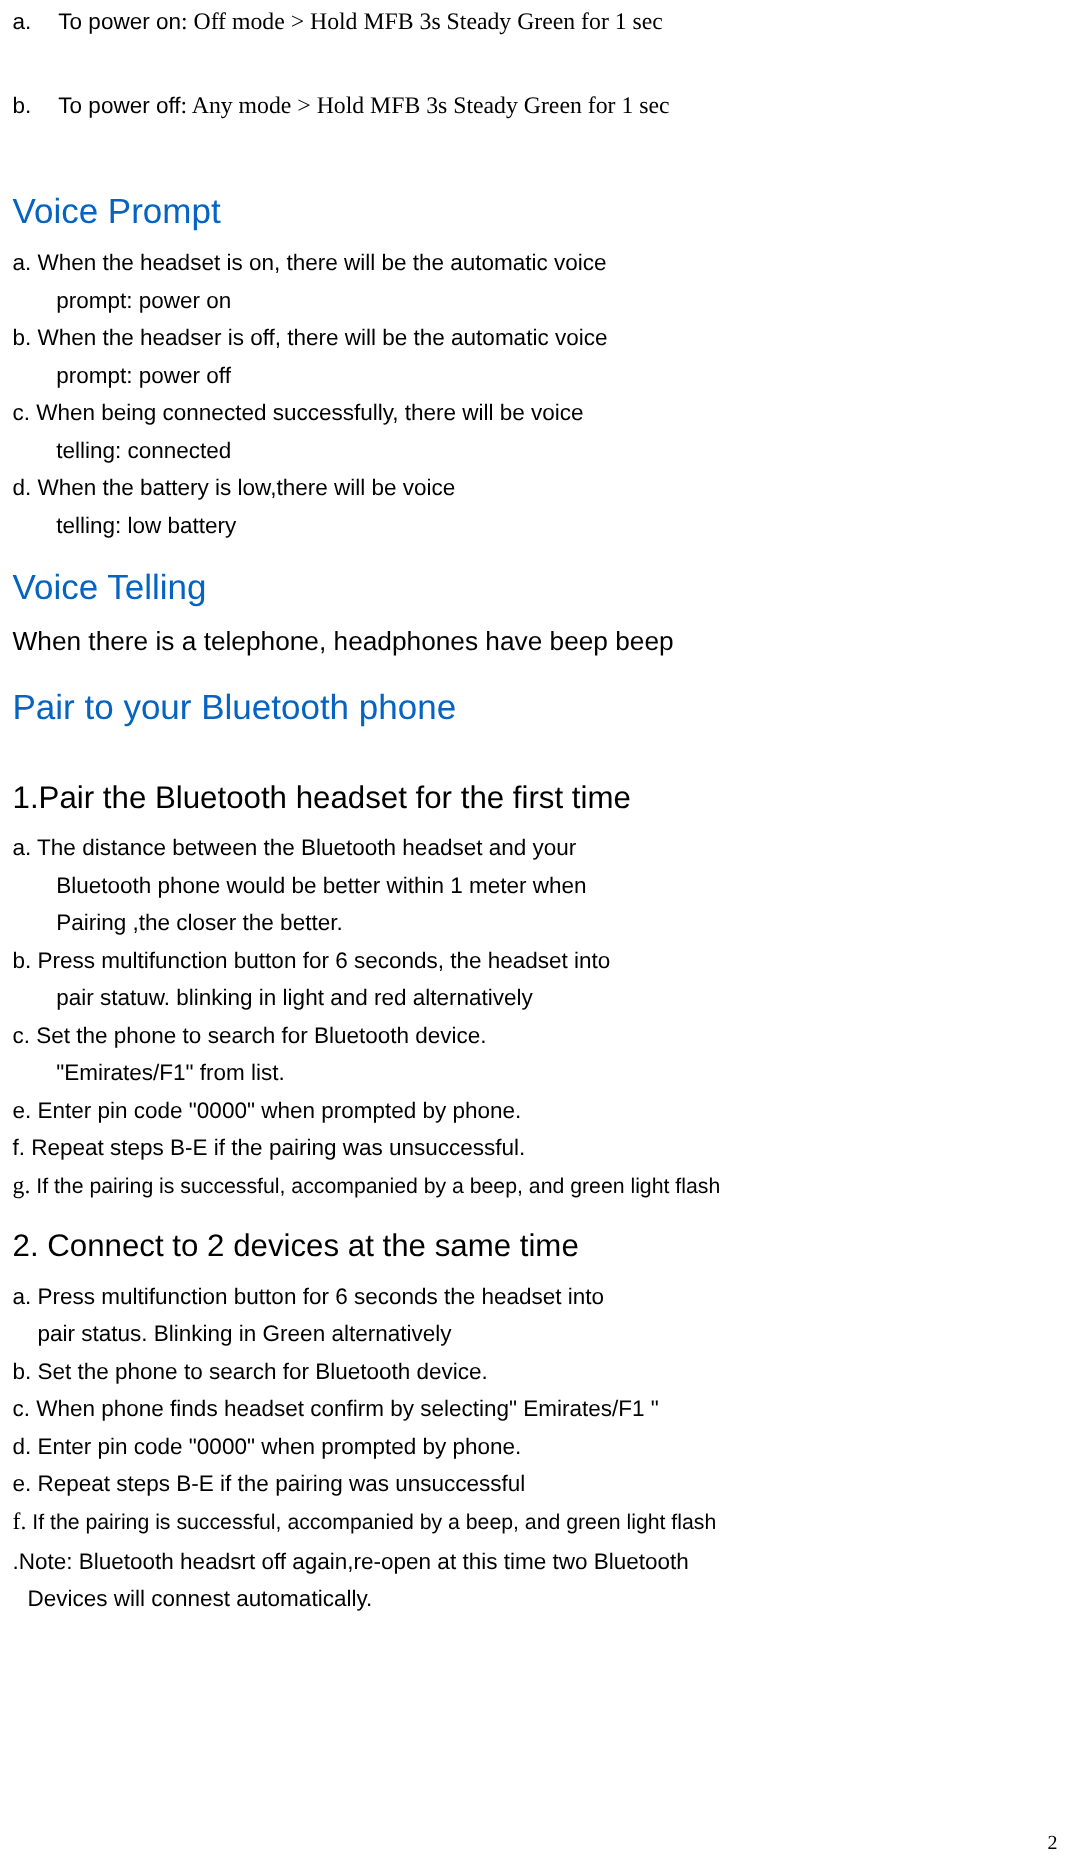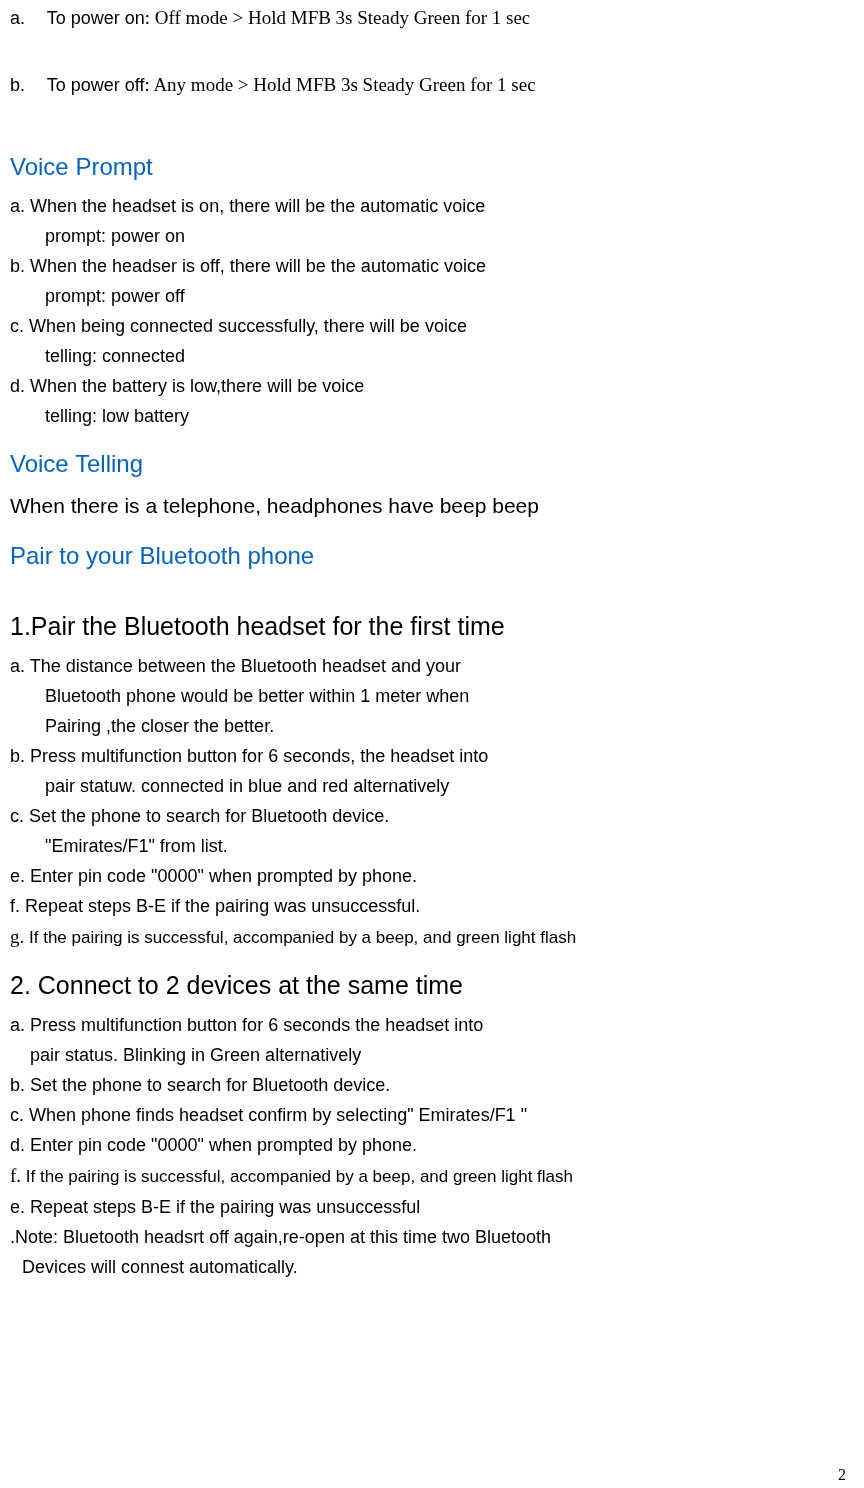--- a/index.html
+++ b/index.html
@@ -25,21 +25,21 @@
     }
     .double-indent {
       padding-left: 20px;
     }
     .marker {
       display: inline-block;
       min-width: 32px;
     }
     .heading-blue {
       color: #0563c1;
-      font-size: 24px;
+      font-size: 28px;
       margin: 20px 0 12px 0;
       font-weight: normal;
     }
     .heading-black {
       color: #000;
       font-size: 25px;
       margin: 20px 0 12px 0;
       font-weight: normal;
     }
     .serif {
@@ -109,38 +109,38 @@
 <div class="heading-blue">Pair to your Bluetooth phone</div>
 
 <div class="small-spacer"></div>
 
 <div class="heading-black">1.Pair the Bluetooth headset for the first time</div>
 
 <div class="list-item">a. The distance between the Bluetooth headset and your</div>
 <div class="list-item indent">Bluetooth phone would be better within 1 meter when</div>
 <div class="list-item indent">Pairing ,the closer the better.</div>
 <div class="list-item">b. Press multifunction button for 6 seconds, the headset into</div>
-<div class="list-item indent">pair statuw. connected in blue and red alternatively</div>
+<div class="list-item indent">pair statuw. blinking in light and red alternatively</div>
 <div class="list-item">c. Set the phone to search for Bluetooth device.</div>
 <div class="list-item indent">"Emirates/F1" from list.</div>
 <div class="list-item">e. Enter pin code "0000" when prompted by phone.</div>
 <div class="list-item">f. Repeat steps B-E if the pairing was unsuccessful.</div>
 <div class="list-item">
   <span class="serif">g. </span><span class="bold" style="font-size:17px;">If the pairing is successful, accompanied by a beep, and green light flash</span>
 </div>
 
 <div class="heading-black">2. Connect to 2 devices at the same time</div>
 
 <div class="list-item">a. Press multifunction button for 6 seconds the headset into</div>
 <div class="list-item double-indent">pair status. Blinking in Green alternatively</div>
 <div class="list-item">b. Set the phone to search for Bluetooth device.</div>
 <div class="list-item">c. When phone finds headset confirm by selecting" Emirates/F1 "</div>
 <div class="list-item">d. Enter pin code "0000" when prompted by phone.</div>
+<div class="list-item">e. Repeat steps B-E if the pairing was unsuccessful</div>
 <div class="list-item">
   <span class="serif">f. </span><span class="bold" style="font-size:17px;">If the pairing is successful, accompanied by a beep, and green light flash</span>
 </div>
-<div class="list-item">e. Repeat steps B-E if the pairing was unsuccessful</div>
 <div class="list-item">.Note: Bluetooth headsrt off again,re-open at this time two Bluetooth</div>
 <div class="list-item" style="padding-left:12px;">Devices will connest automatically.</div>
 
 <div class="page-num">2</div>
 
 </div>
 
 </body></html>

